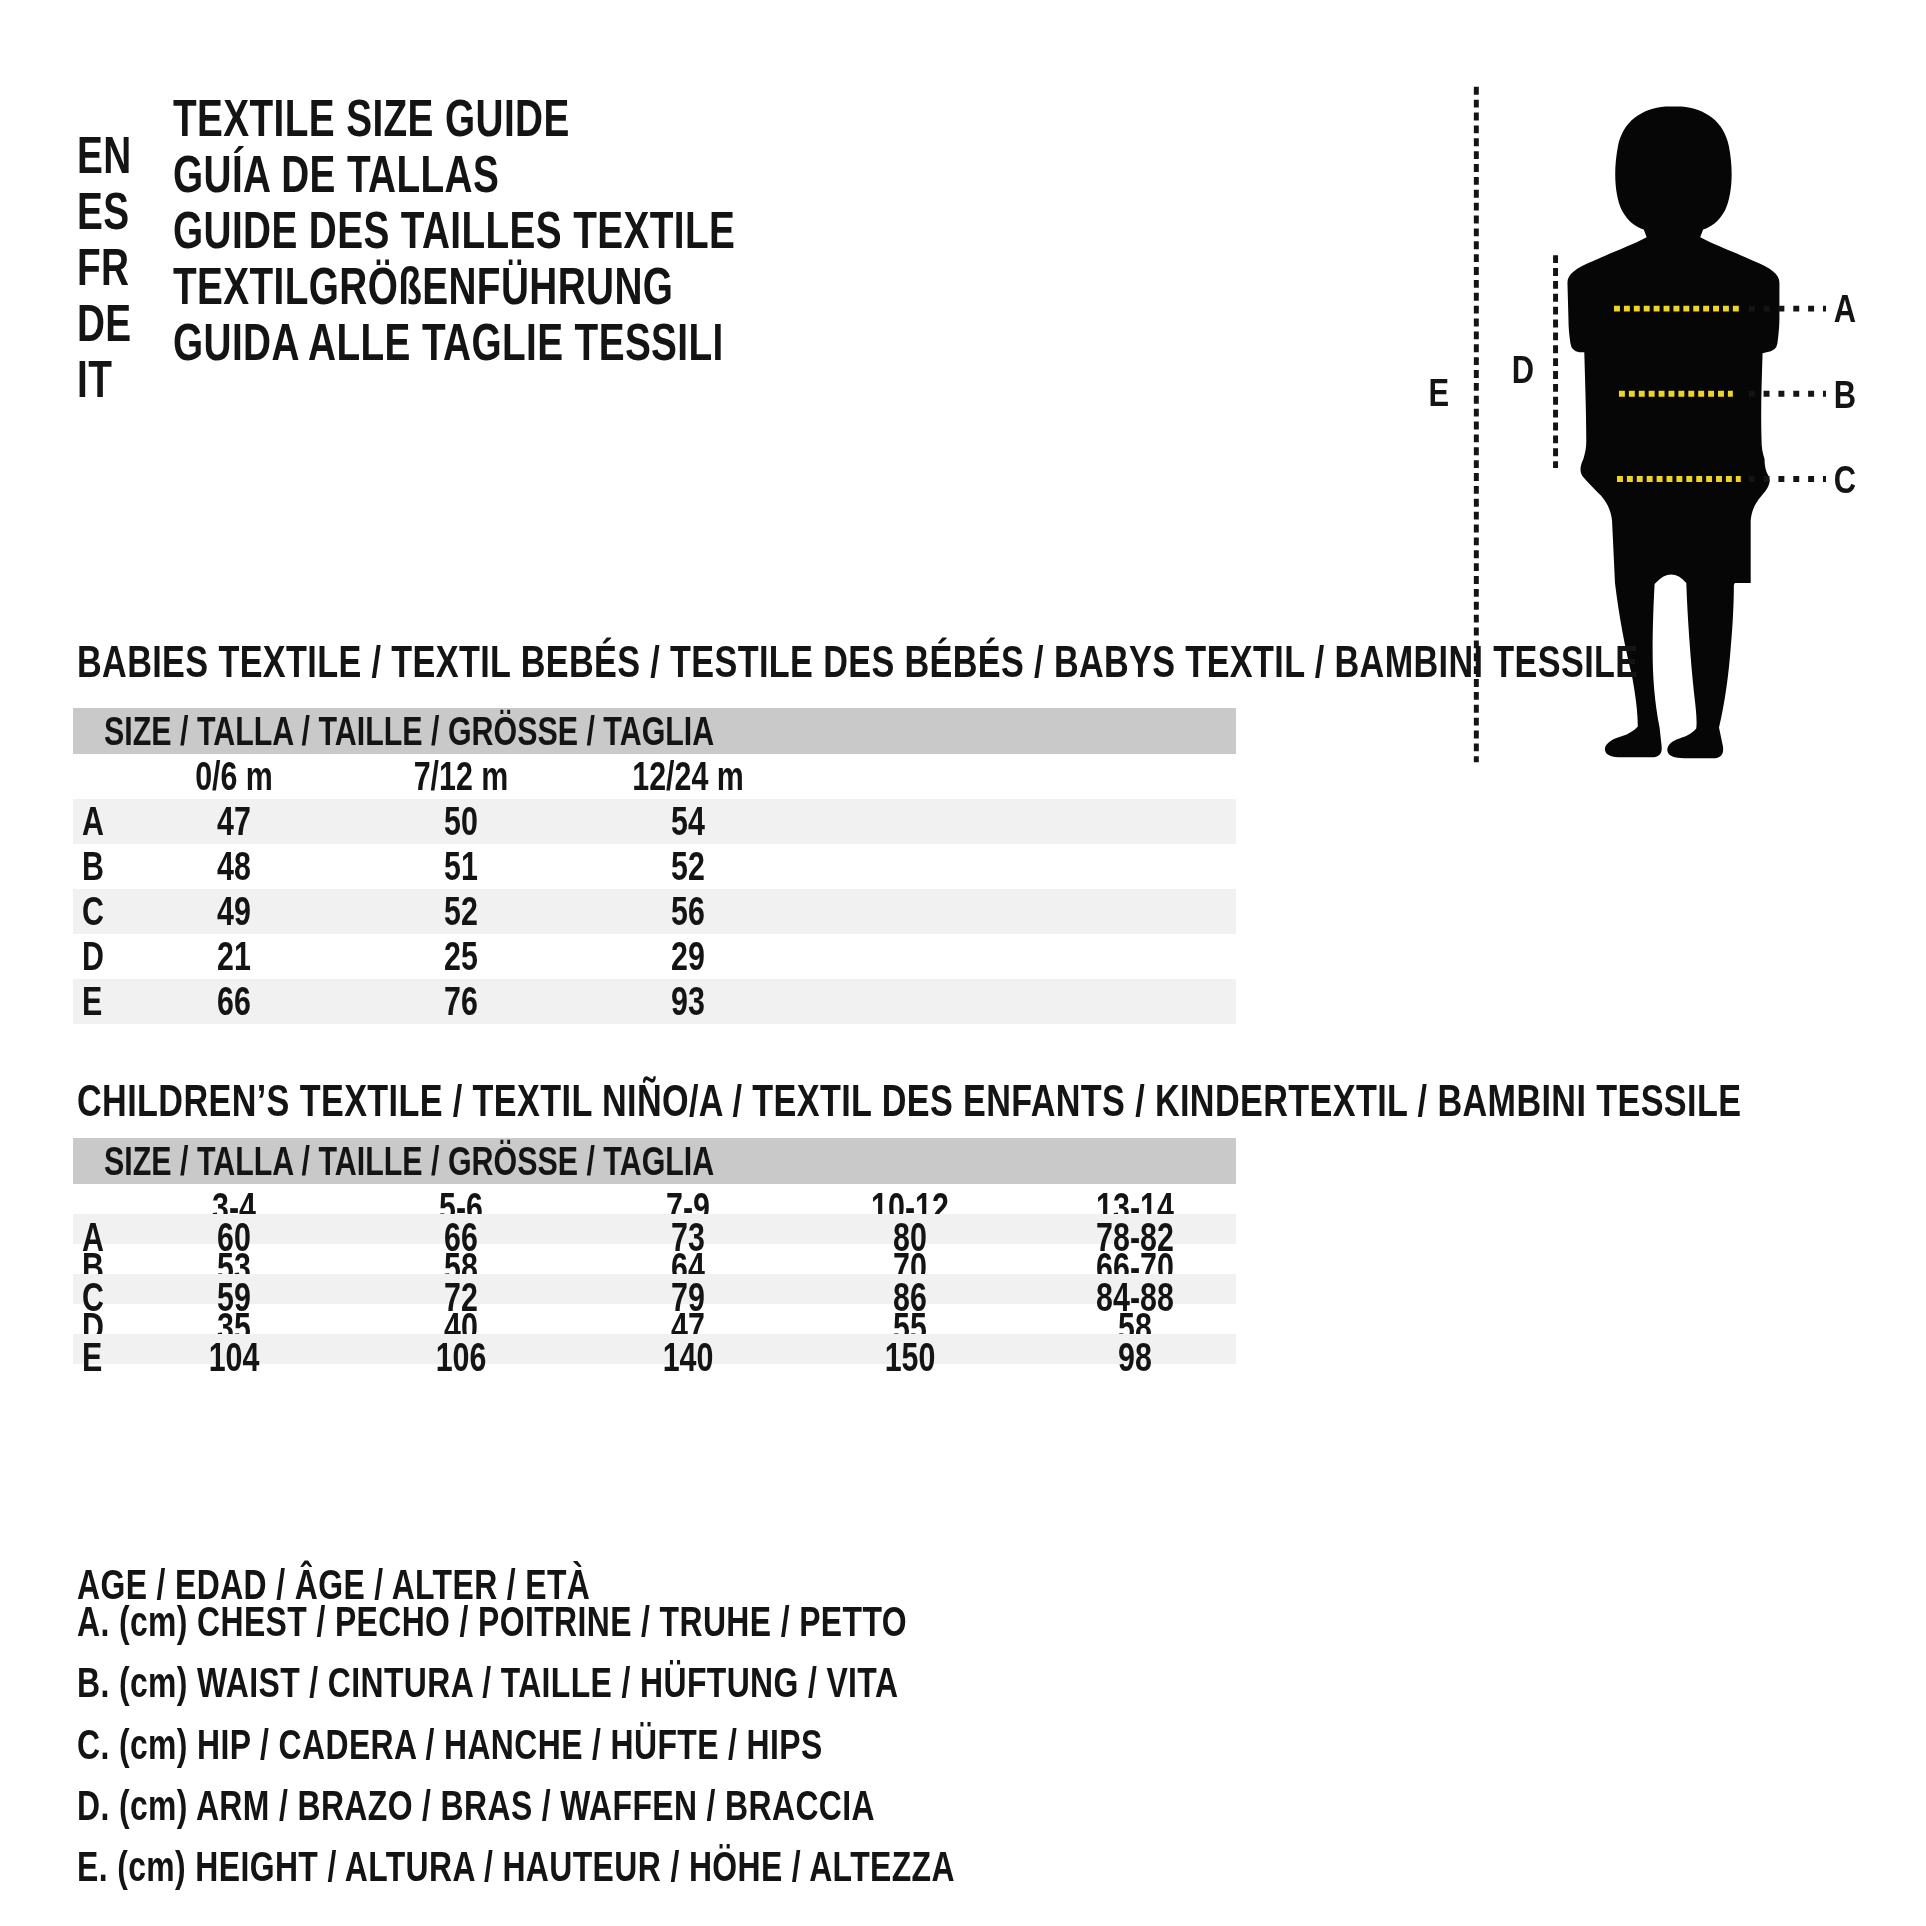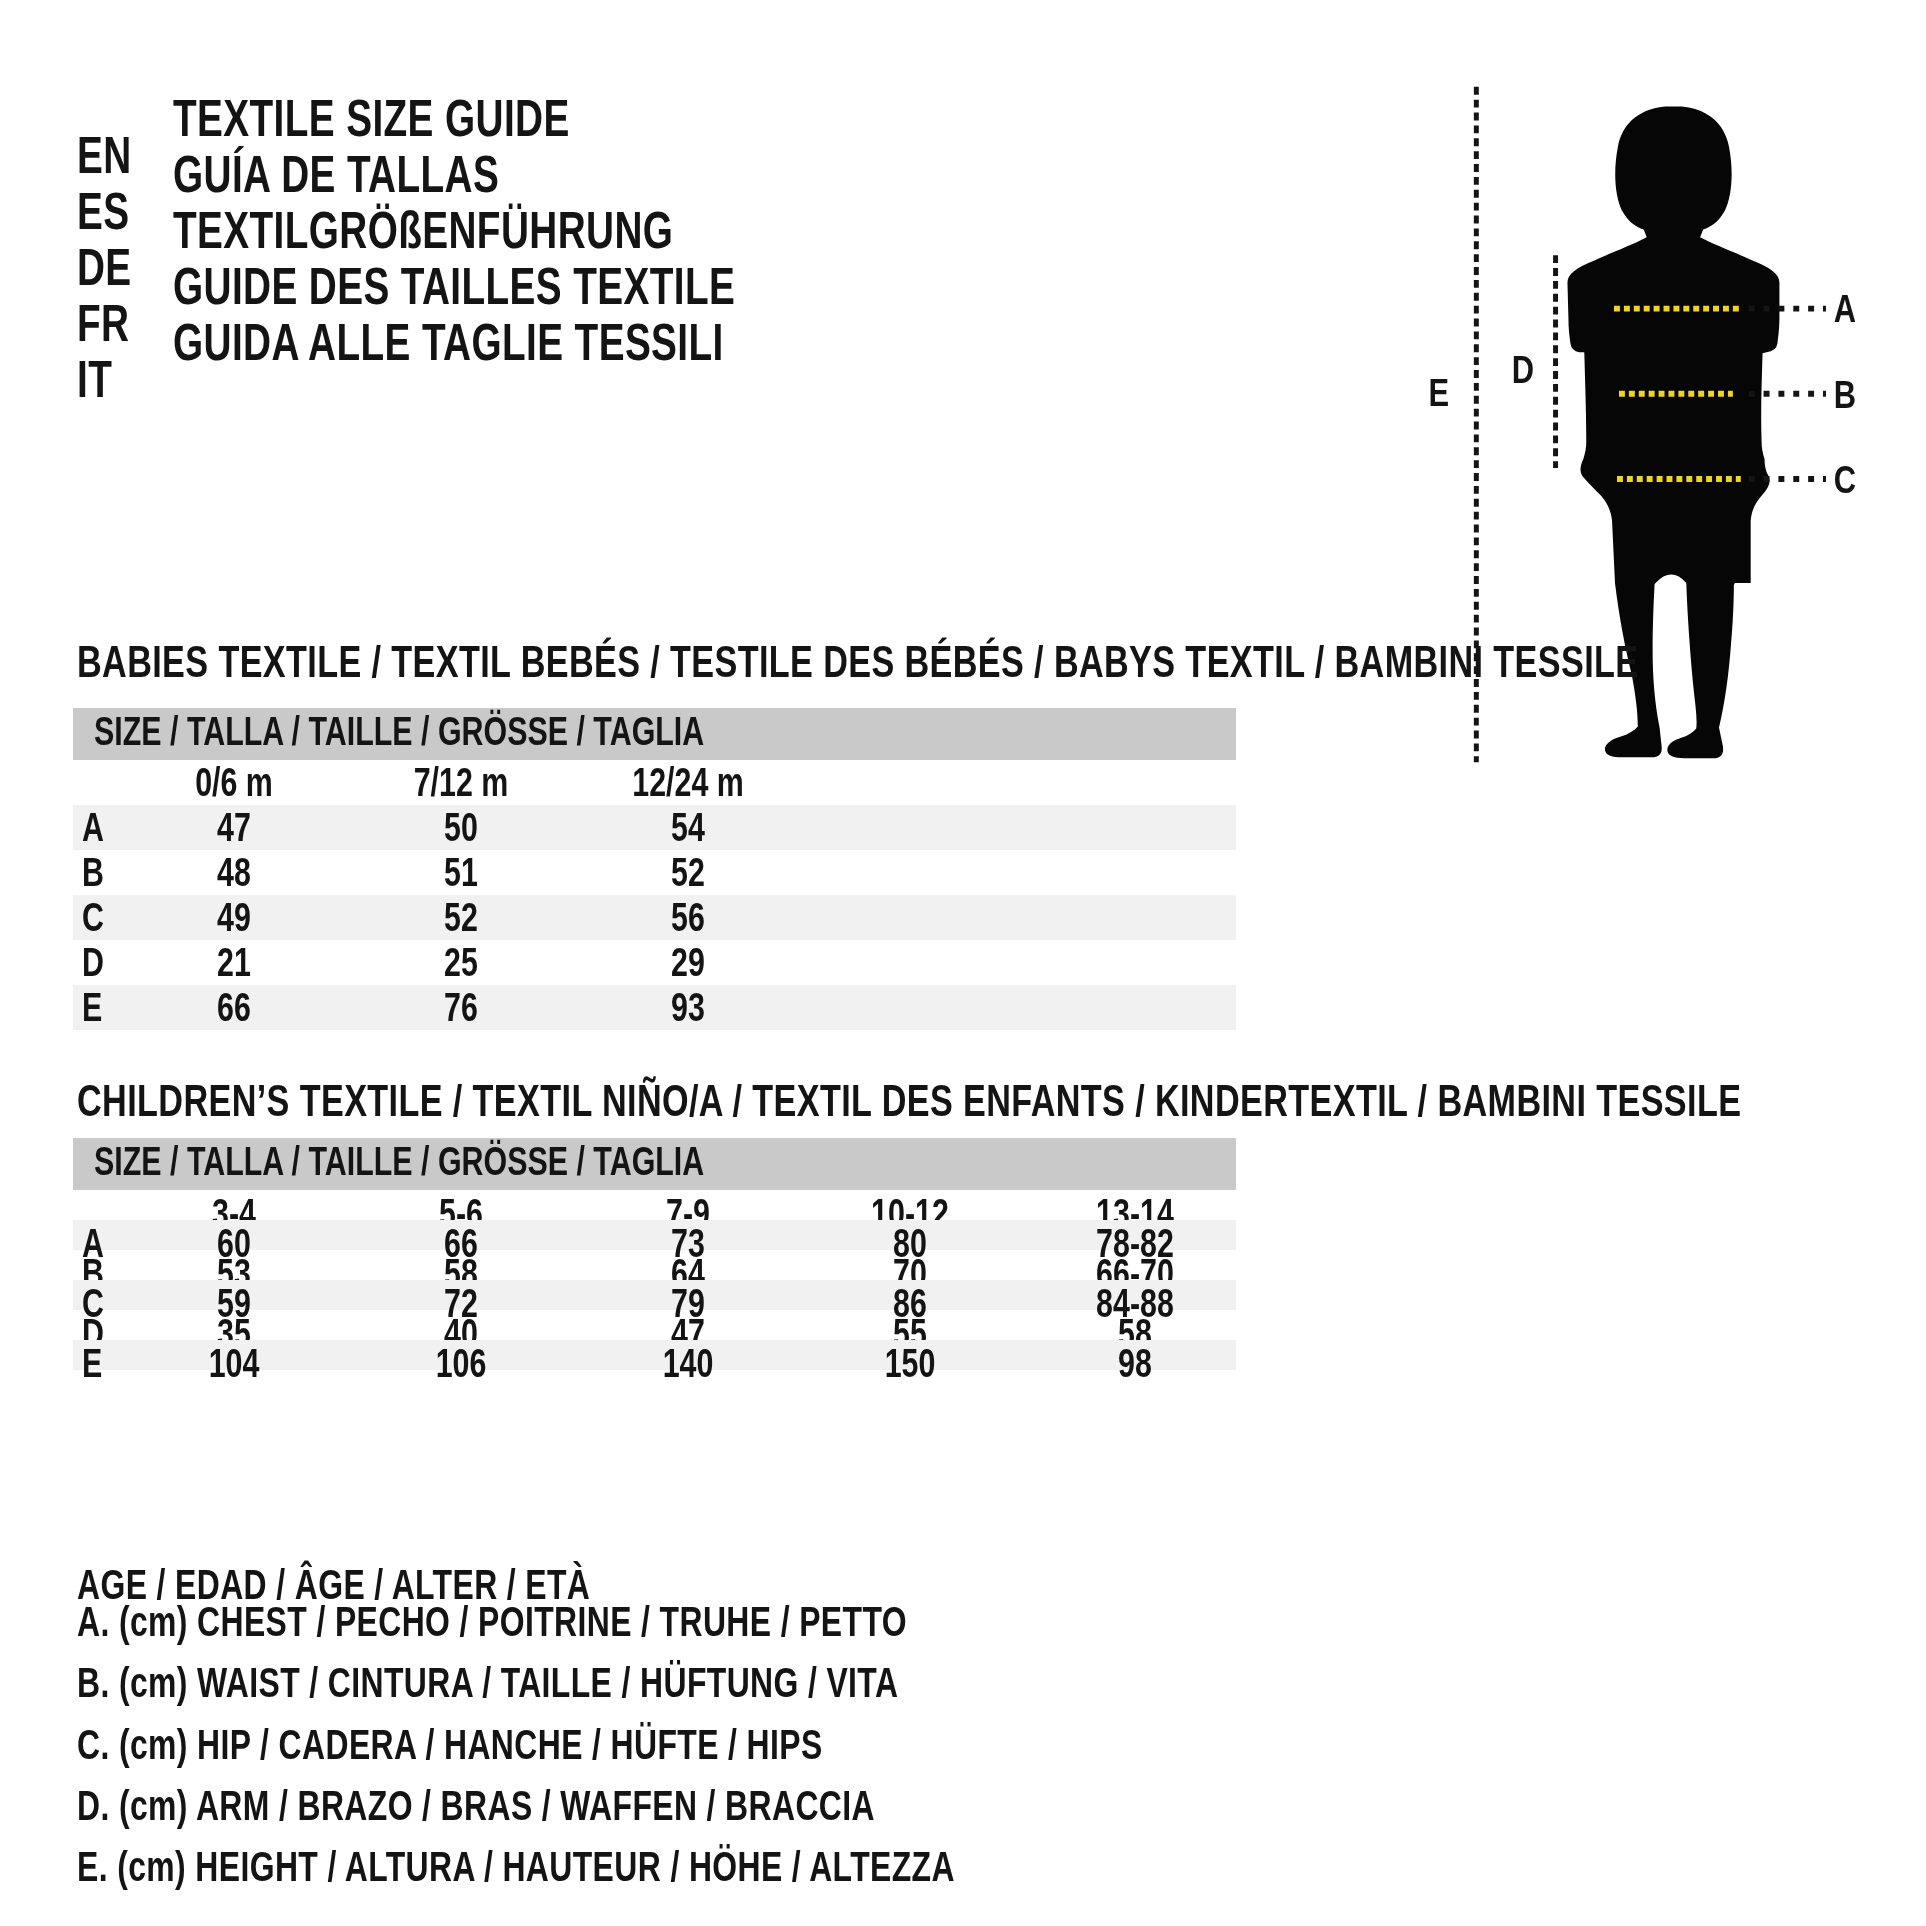--- a/index.html
+++ b/index.html
@@ -17,43 +17,43 @@
   .c{display:inline-block;transform:scaleX(0.76);transform-origin:0 50%;white-space:nowrap;}
   .cc{position:absolute;transform:translateX(-50%) scaleX(0.76);white-space:nowrap;}
   
   .lang-header{position:absolute;left:77px;top:91px;}
   .hdr-row{height:56px;line-height:56px;font-size:51px;font-weight:700;letter-spacing:0.5px;}
   .hdr-lang{display:inline-block;width:96px;vertical-align:top;margin-top:37px;}
   
   .sec-h{position:absolute;left:77px;font-size:45px;font-weight:700;letter-spacing:0.5px;}
   
   .tbl{position:absolute;left:73px;width:1163px;}
-  .size-bar{height:52px;line-height:47px;background:var(--bar);padding-left:21px;font-size:40px;font-weight:700;}
+  .size-bar{height:46px;line-height:47px;background:var(--bar);padding-left:31px;font-size:40px;font-weight:700;}
   .t-row{position:relative;font-size:40px;font-weight:700;}
   .tbl.babies .t-row{height:45px;line-height:45px;}
   .tbl.children .t-row{height:30px;line-height:46px;}
   .t-body .t-row:nth-child(odd){background:var(--stripe);}
   .rowlab{position:absolute;left:9px;top:0;}
   
   .leg-line{position:absolute;left:77px;font-size:42px;font-weight:700;letter-spacing:0.5px;}
   
   .fig{position:absolute;left:1406px;top:59px;width:521px;height:733px;}
   .figlab{font-size:40px;font-weight:700;fill:var(--ink);
           font-family:"Liberation Sans","DejaVu Sans",sans-serif;}
 </style>
 </head>
 <body>
 
 <div class="page">
 
   <div class="lang-header">
       <div class="hdr-row"><span class="hdr-lang"><span class="c">EN</span></span><span class="c">TEXTILE SIZE GUIDE</span></div>
       <div class="hdr-row"><span class="hdr-lang"><span class="c">ES</span></span><span class="c">GUÍA DE TALLAS</span></div>
+      <div class="hdr-row"><span class="hdr-lang"><span class="c">FR</span></span><span class="c">GUIDE DES TAILLES TEXTILE</span></div>
       <div class="hdr-row"><span class="hdr-lang"><span class="c">DE</span></span><span class="c">TEXTILGRÖßENFÜHRUNG</span></div>
-      <div class="hdr-row"><span class="hdr-lang"><span class="c">FR</span></span><span class="c">GUIDE DES TAILLES TEXTILE</span></div>
       <div class="hdr-row"><span class="hdr-lang"><span class="c">IT</span></span><span class="c">GUIDA ALLE TAGLIE TESSILI</span></div>
     </div>
 
   <svg class="fig" viewBox="0 0 526 740" aria-hidden="true">
 
     <path fill="#060606" d="
       M 262 48
       C 238 50 219 63 214 88
       C 209 114 211 138 218 153
       C 224 164 232 170 240 172

